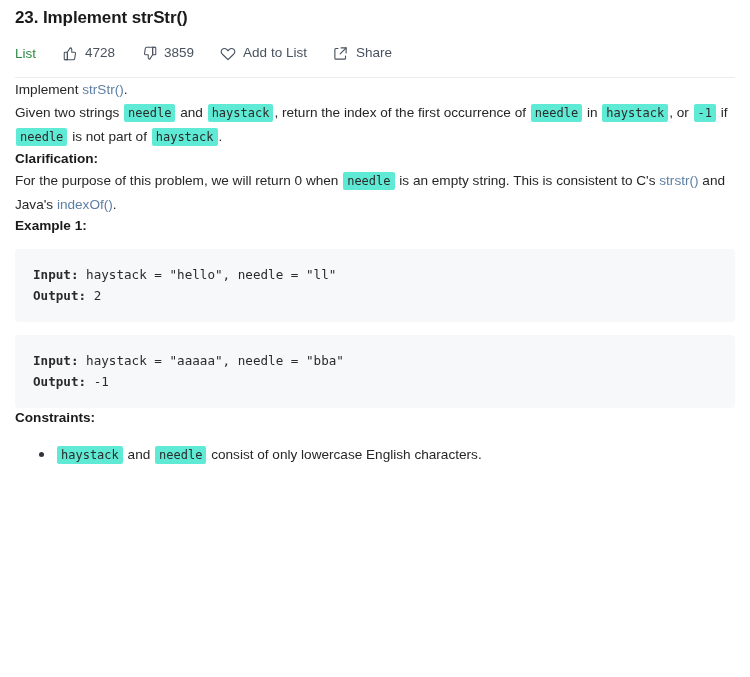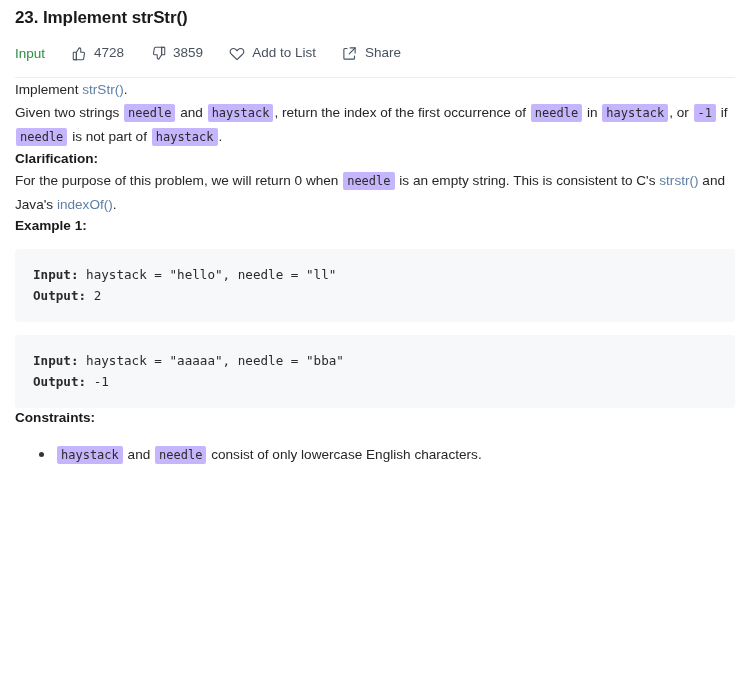--- a/index.html
+++ b/index.html
@@ -99,21 +99,21 @@
   .h-constraints { margin-top: 50px; }
 
   a.lnk {
     color: #5d7fa5;
     text-decoration: none;
   }
 
   code.ic {
     font-family: "DejaVu Sans Mono", monospace;
     font-size: 12px;
-    background: #c4b5fd;
+    background: #5eead4;
     color: #2b2b2b;
     border-radius: 2px;
     padding: 2px 4px;
     margin: 0 1px;
     white-space: nowrap;
   }
 
   
   .codeblock {
     background: #f7f8fa;
@@ -158,21 +158,21 @@
 </style>
 </head>
 <body>
 
 <div class="page">
 
   <h1 class="title">23. Implement strStr()</h1>
 
   <div class="meta-row">
 
-    <span class="difficulty">Input</span>
+    <span class="difficulty">List</span>
 
     <div class="meta-item">
       <span class="meta-icon">
         <svg width="15" height="15" viewBox="0 0 24 24" fill="none" stroke="currentColor" stroke-width="1.7" stroke-linecap="round" stroke-linejoin="round">
           <path d="M7 22V10"></path>
           <path d="M3.5 22h13.2a2 2 0 0 0 1.98-1.7l1.32-8.6A1.6 1.6 0 0 0 18.42 10H14V5.2A2.2 2.2 0 0 0 11.8 3l-.3 0L7 10"></path>
           <rect x="2" y="10" width="5" height="12" rx="0.8"></rect>
         </svg>
       </span>
       <span class="meta-label">4728</span>

